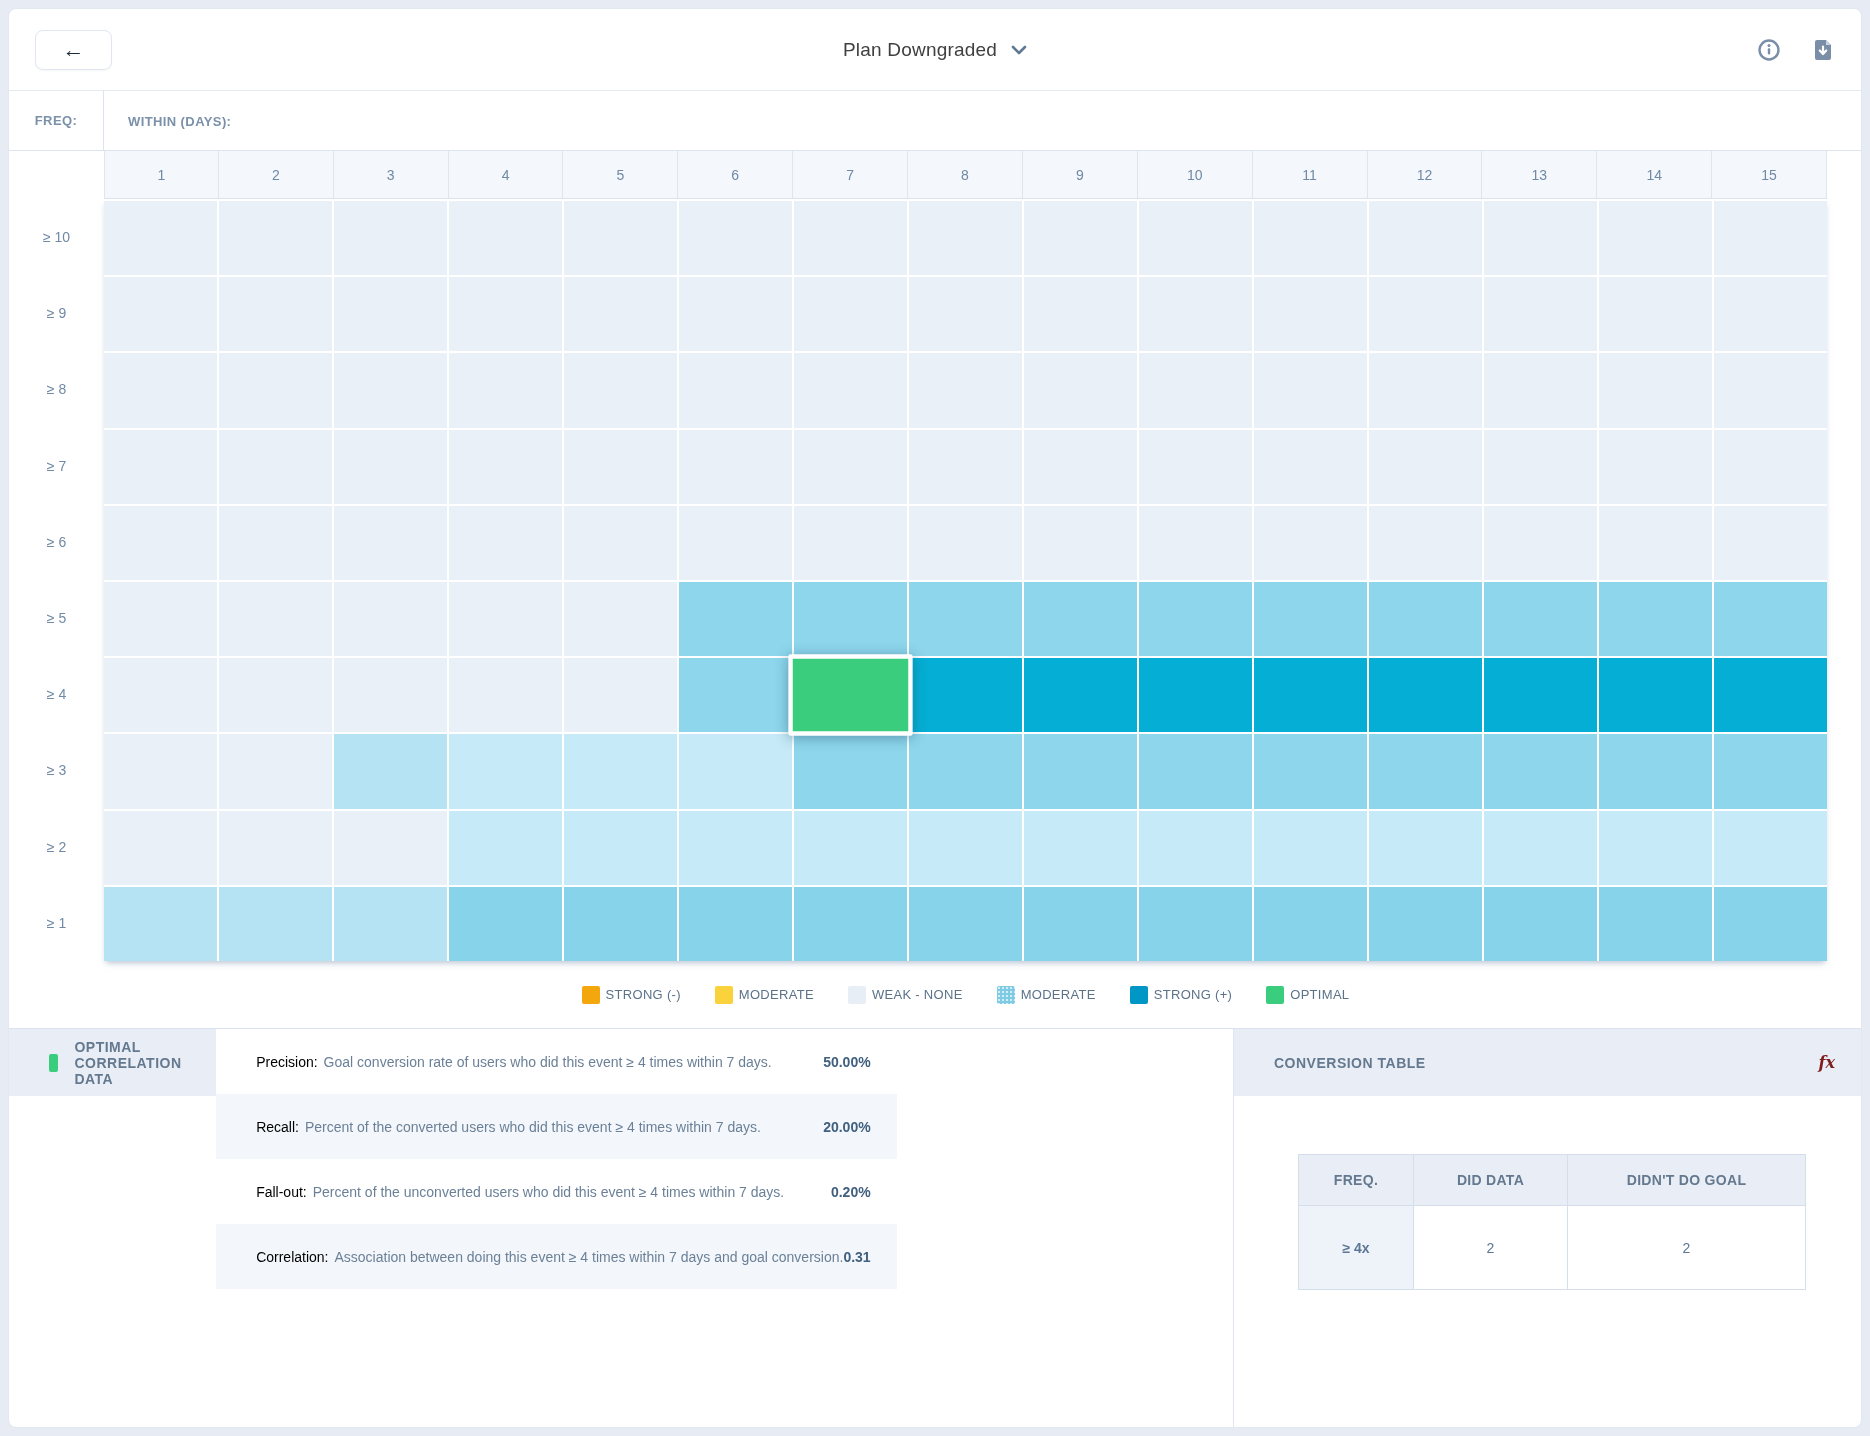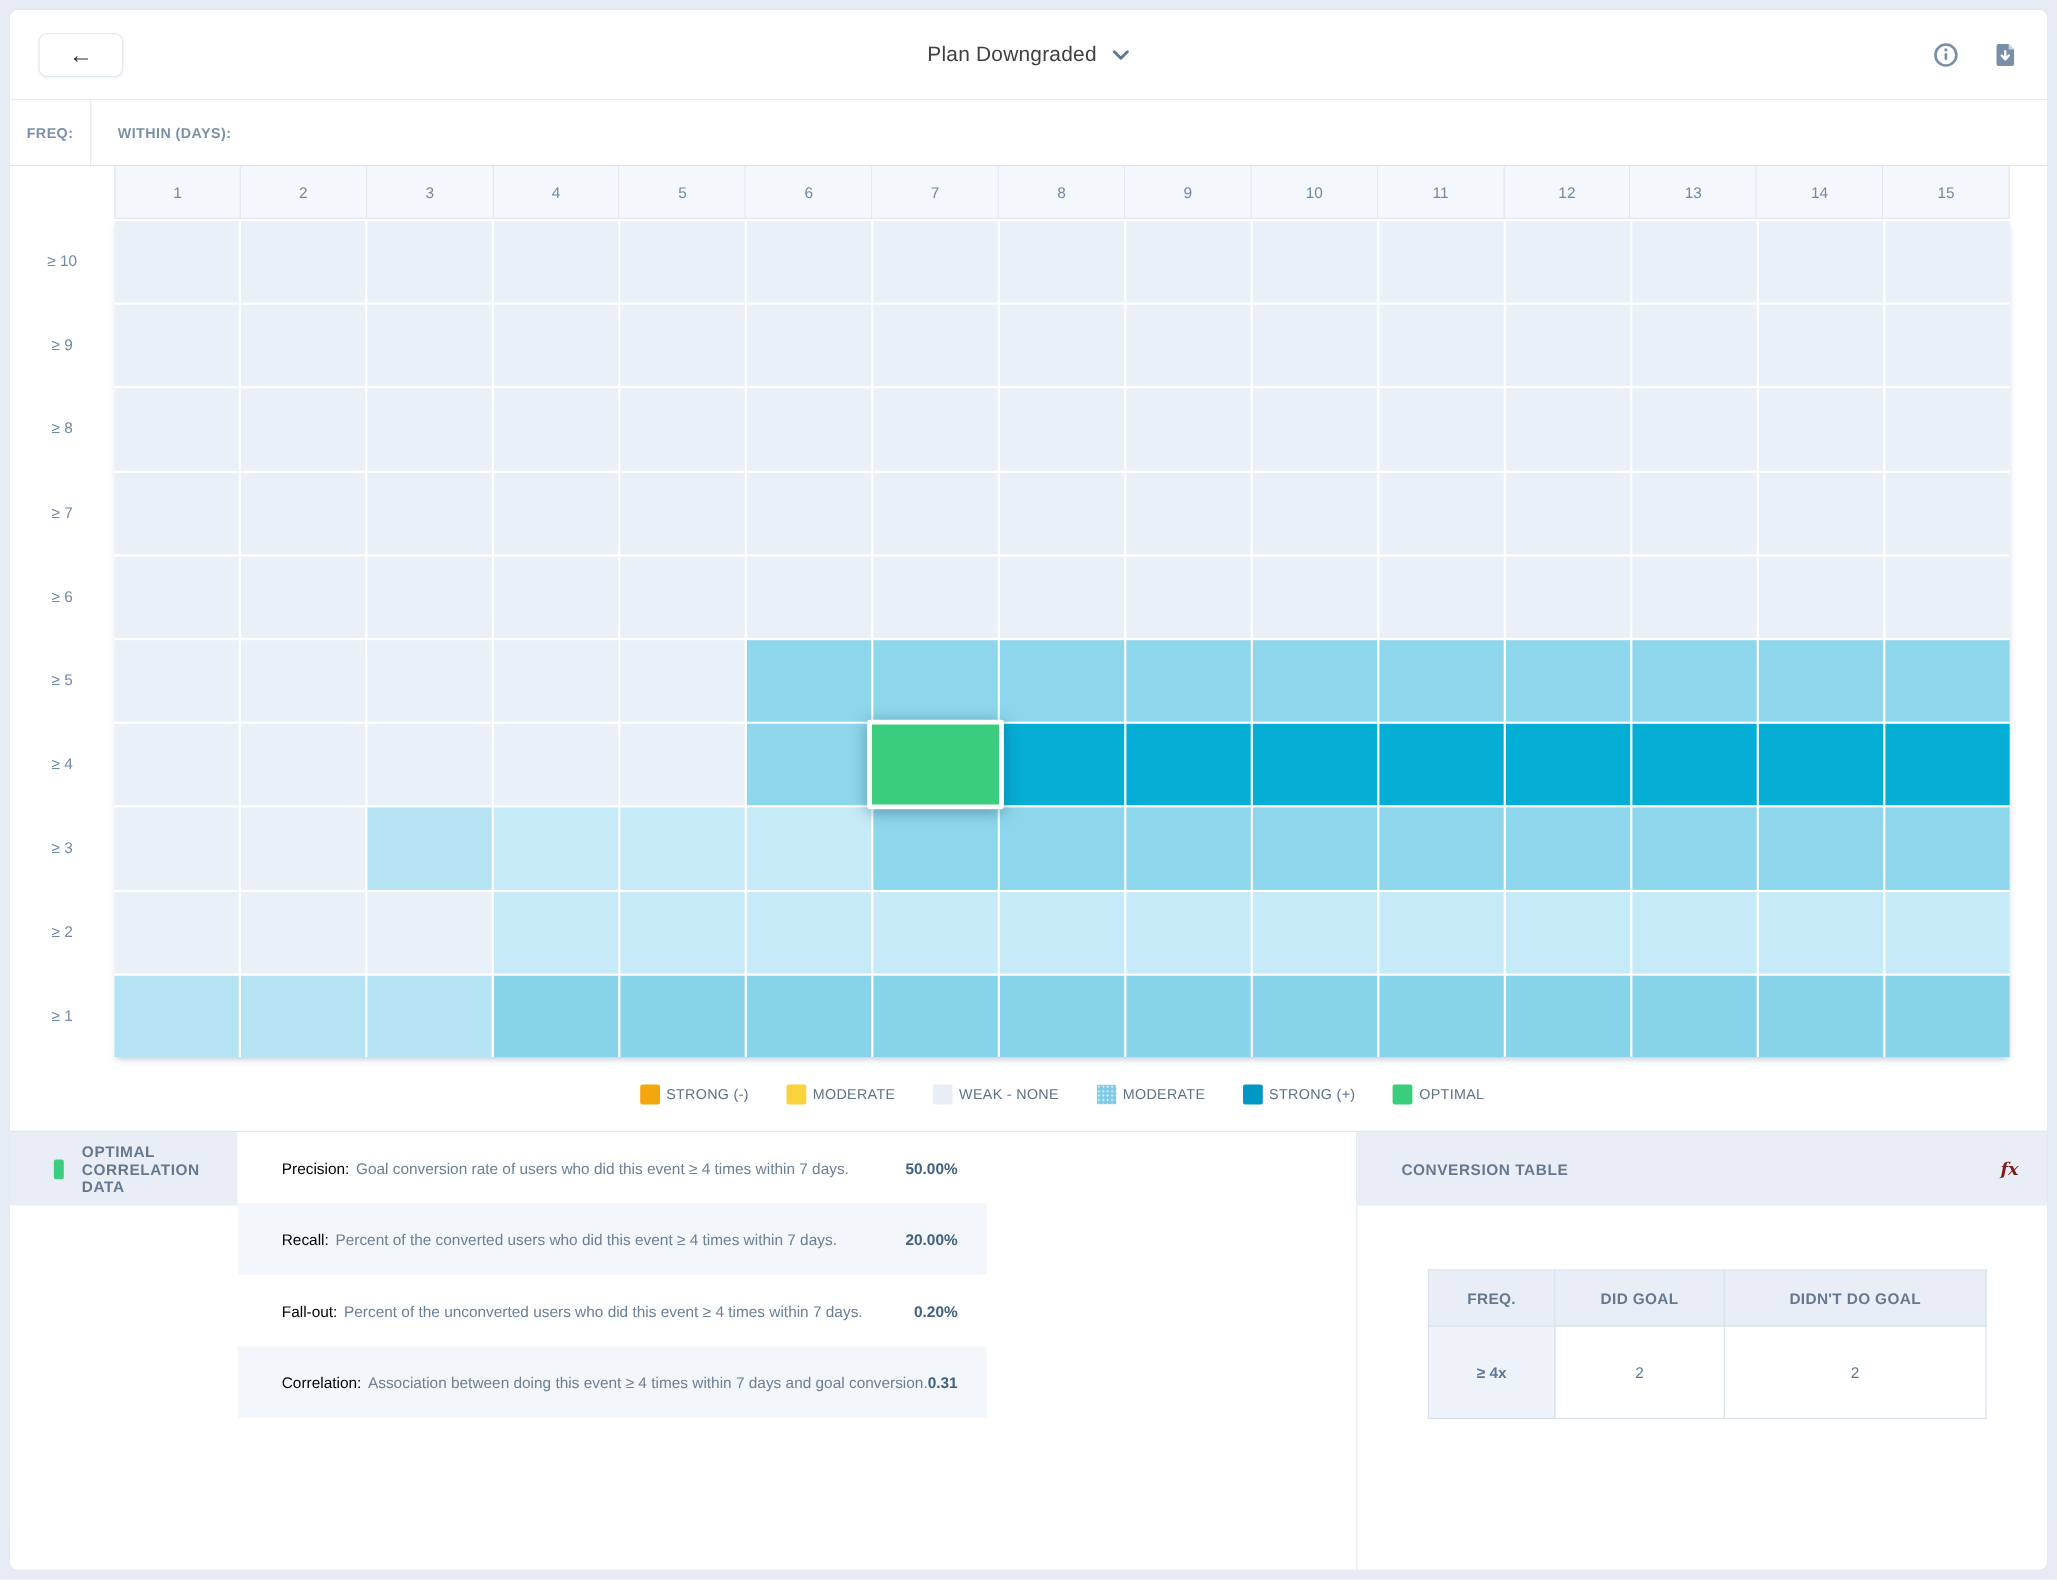--- a/index.html
+++ b/index.html
@@ -51,21 +51,21 @@
   .top-icons .ibtn { cursor:pointer; display:flex; }
 
   
   .heat-top {
     height:60px; flex:0 0 60px;
     display:flex; align-items:center;
     border-bottom:1px solid #dce4ee;
     padding-right:34px;
   }
   .freq-cell {
-    width:74px; height:100%;
+    width:95px; height:100%;
     border-right:1px solid #dce4ee;
     display:flex; align-items:center; justify-content:center;
   }
   .head-label {
     font-size:13px; font-weight:700; color:#7b90a9; letter-spacing:.4px;
   }
   .within-cell { padding-left:24px; }
 
   .heat-cols {
     height:48px; flex:0 0 48px;
@@ -478,21 +478,21 @@
       </div>
       <table class="conv-table">
         <colgroup>
             <col class="col-freq">
             <col class="col-did">
             <col class="col-didnt">
           </colgroup>
         <thead>
             <tr id="conv-head">
               <th>FREQ.</th>
-              <th>DID GOAL</th>
+              <th>DID DATA</th>
               <th>DIDN'T DO GOAL</th>
             </tr>
           </thead>
         <tbody id="conv-body">
             <tr>
               <td class="freq-col">≥ 4x</td>
               <td>2</td>
               <td>2</td>
             </tr>
           </tbody>

